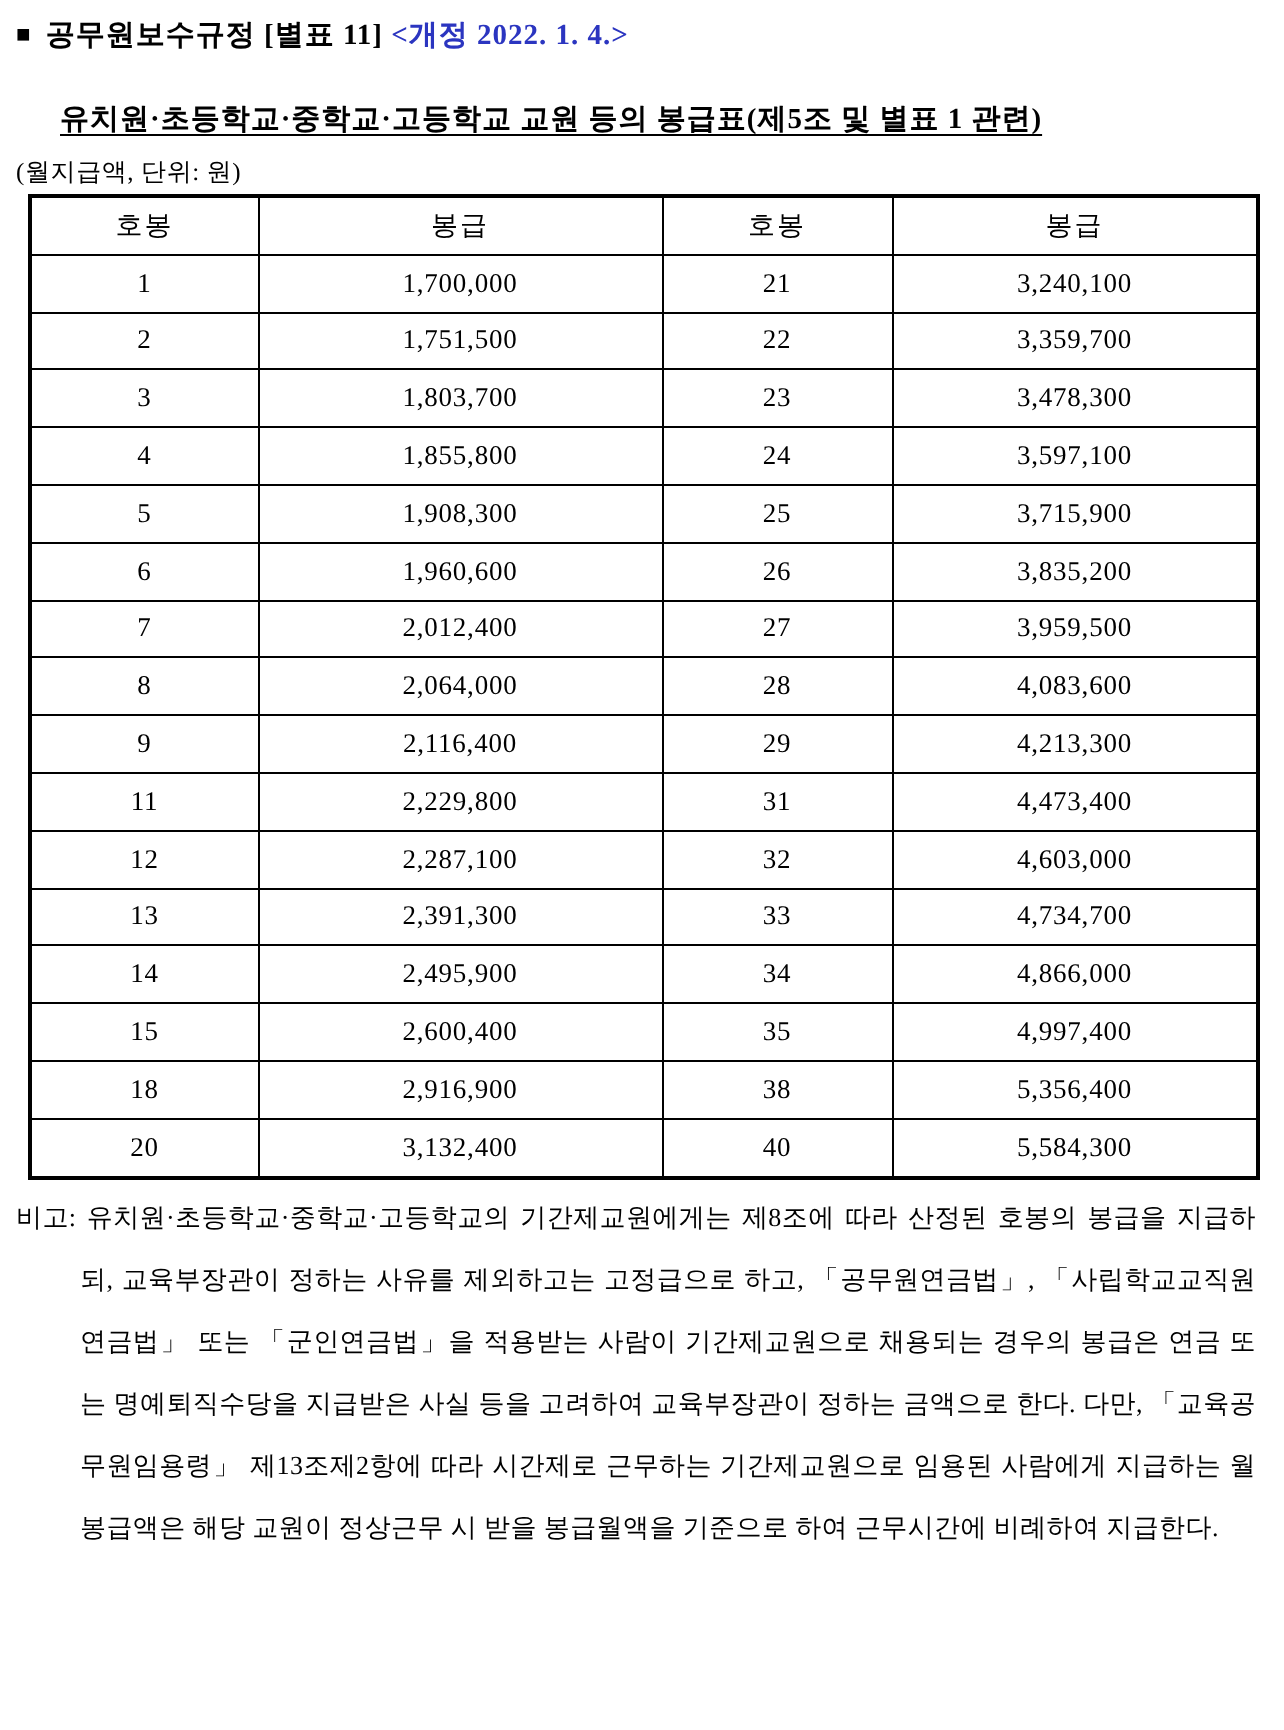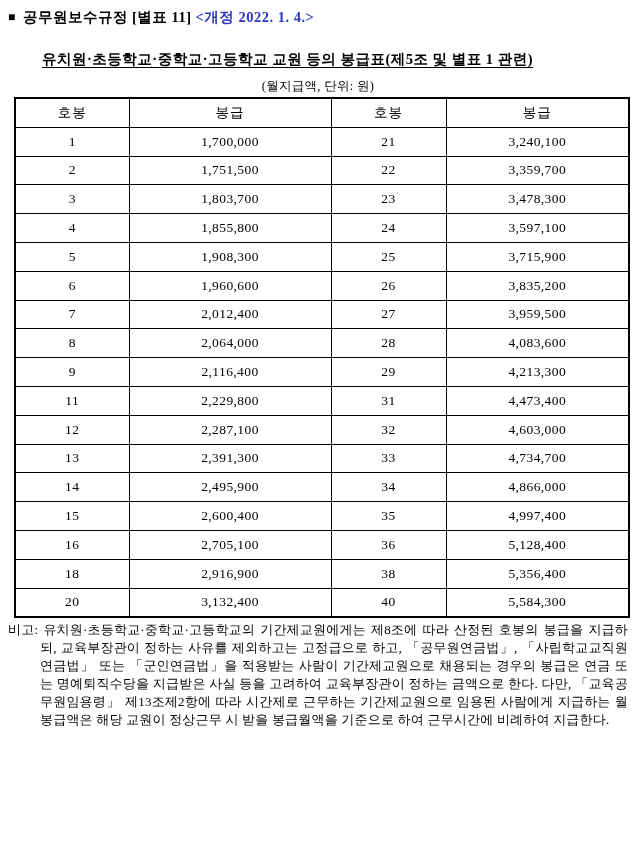--- a/index.html
+++ b/index.html
@@ -30,29 +30,29 @@
   .doc-title .bullet {
     font-size: 12px;
     vertical-align: 1px;
     margin-right: 3px;
   }
   .revision {
     color: var(--revision-blue, #2b35c0);
   }
   .subtitle {
     margin-top: 23px;
-    margin-left: 34px;
+    margin-left: 22px;
     font-size: 14.5px;
     font-weight: bold;
     letter-spacing: 0.5px;
     text-decoration: underline;
     text-underline-offset: 3px;
   }
   .unit-note {
-    text-align: center;
+    text-align: left;
     font-size: 12.5px;
     margin-top: 9px;
     margin-bottom: 2px;
     letter-spacing: 0.3px;
   }
   table.salary {
     border-collapse: collapse;
     table-layout: fixed;
     width: 614px;
     margin-left: 6px;
@@ -68,21 +68,21 @@
     font-size: 13.5px;
     font-weight: normal;
     letter-spacing: 0.4px;
   }
   table.salary thead th {
     letter-spacing: 1px;
   }
   .footnote {
     margin: 3px 0 0 0;
     font-size: 13px;
-    line-height: 18px;
+    line-height: 31px;
     letter-spacing: 0.2px;
     text-align: justify;
     padding-left: 32px;
     text-indent: -32px;
     word-break: break-all;
   }
 </style>
 </head>
 <body>
 
@@ -192,26 +192,20 @@
           <td>34</td>
           <td>4,866,000</td>
         </tr>
         <tr>
           <td>15</td>
           <td>2,600,400</td>
           <td>35</td>
           <td>4,997,400</td>
         </tr>
         <tr>
-          <td>16</td>
-          <td>2,705,100</td>
-          <td>36</td>
-          <td>5,128,400</td>
-        </tr>
-        <tr>
           <td>18</td>
           <td>2,916,900</td>
           <td>38</td>
           <td>5,356,400</td>
         </tr>
         <tr>
           <td>20</td>
           <td>3,132,400</td>
           <td>40</td>
           <td>5,584,300</td>

